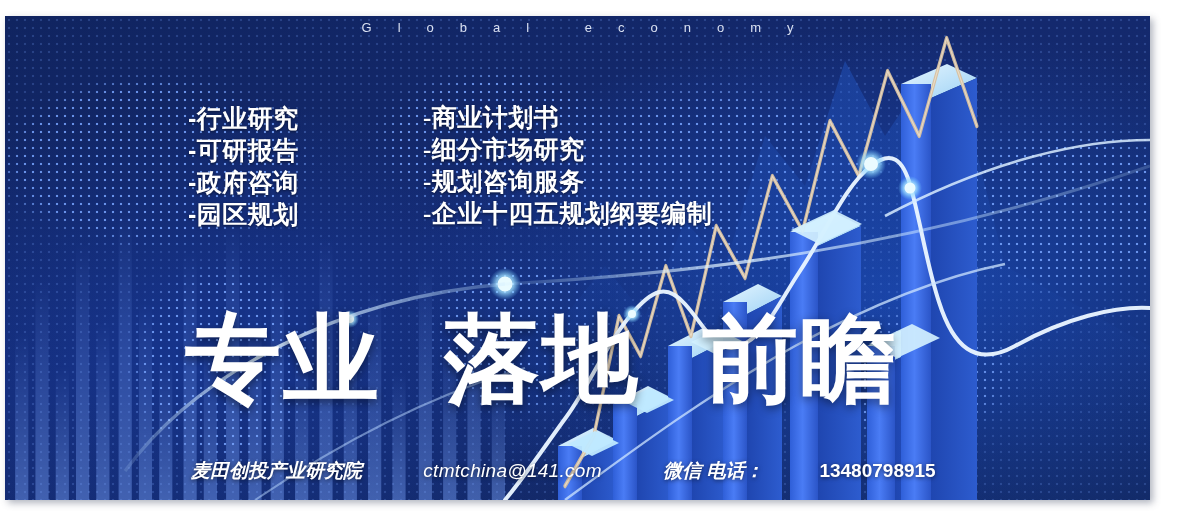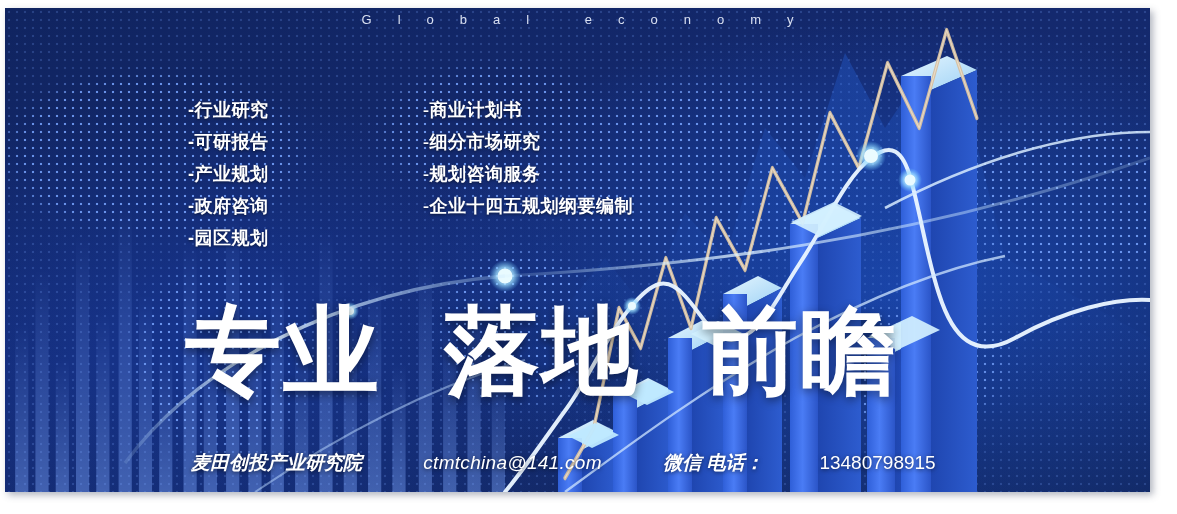--- a/index.html
+++ b/index.html
@@ -4,21 +4,21 @@
 <title>Banner</title>
 <style>
   html,body{margin:0;padding:0;background:#ffffff;}
   body{width:1177px;height:514px;overflow:hidden;
        font-family:"Liberation Sans","DejaVu Sans",sans-serif;}
 
   
   #page{position:relative;width:1177px;height:514px;background:#ffffff;}
 
   #banner{
-    position:absolute;left:5px;top:8px;width:1145px;height:484px;
+    position:absolute;left:5px;top:16px;width:1145px;height:484px;
     overflow:hidden;
     background:
       radial-gradient(ellipse 70% 90% at 78% 58%, rgba(30,90,220,.55) 0%, rgba(20,55,150,0) 62%),
       radial-gradient(ellipse 60% 80% at 18% 70%, rgba(26,70,190,.40) 0%, rgba(18,48,130,0) 65%),
       linear-gradient(160deg,#102460 0%,#14296e 42%,#122862 100%);
     box-shadow:3px 3px 7px rgba(80,88,110,.45);
   }
 
   
   .dots{
@@ -60,21 +60,21 @@
   
   #topWord{
     position:absolute;top:4px;left:0;width:100%;
     text-align:center;color:#e8eefc;
     font-size:13px;letter-spacing:26px;text-indent:26px;
     opacity:.93;white-space:nowrap;
   }
 
   .bullets{
     position:absolute;color:#ffffff;
-    font-size:18px;line-height:32px;font-weight:700;
+    font-size:25px;line-height:32px;font-weight:700;
     text-shadow:0 1px 3px rgba(0,0,0,.55);
     white-space:nowrap;
   }
   #colLeft{left:183px;top:86px;}
   #colRight{left:418px;top:86px;font-family:Liberation Serif, serif;}
   .bullets div{letter-spacing:.5px;}
 
   #headline{
     position:absolute;left:180px;top:295px;
     color:#ffffff;font-weight:700;font-size:96px;line-height:96px;
@@ -85,21 +85,21 @@
   #headline span:last-child{margin-right:1px;}
 
   #footline{
     position:absolute;left:186px;top:442px;
     color:#ffffff;font-size:19px;font-weight:700;white-space:nowrap;
     text-shadow:0 1px 4px rgba(0,0,0,.6);
   }
   #footline .seg{margin-right:56px;font-style:italic;}
   #footline .seg:last-child{margin-right:0;}
   #footline .mail{font-weight:400;letter-spacing:.3px;}
-  #footline .tel{font-weight:400;}
+  #footline .tel{font-weight:700;}
 </style>
 </head>
 <body>
 
 <div id="page">
 
   <div id="banner">
 
     <div class="dots" id="dotsB"></div>
     <div class="dots" id="dotsA"></div>
@@ -256,21 +256,20 @@
       <path d="M500,268 C680,258 900,235 1145,150" fill="none" stroke="url(#arcG)" stroke-width="3" opacity=".8"></path>
       <path d="M880,200 C990,142 1080,124 1145,124" fill="none" stroke="#d8ecff" stroke-width="2.6" opacity=".85"></path>
       <path d="M250,484 C330,430 420,380 520,352" fill="none" stroke="#bcd9ff" stroke-width="2" opacity=".5"></path>
     </svg>
 
     <div id="topWord">Global economy</div>
 
     <div class="bullets" id="colLeft">
       <div>-行业研究</div>
       <div>-可研报告</div>
-      <div>-产业规划</div>
       <div>-政府咨询</div>
       <div>-园区规划</div>
     </div>
 
     <div class="bullets" id="colRight">
       <div>-商业计划书</div>
       <div>-细分市场研究</div>
       <div>-规划咨询服务</div>
       <div>-企业十四五规划纲要编制</div>
     </div>

